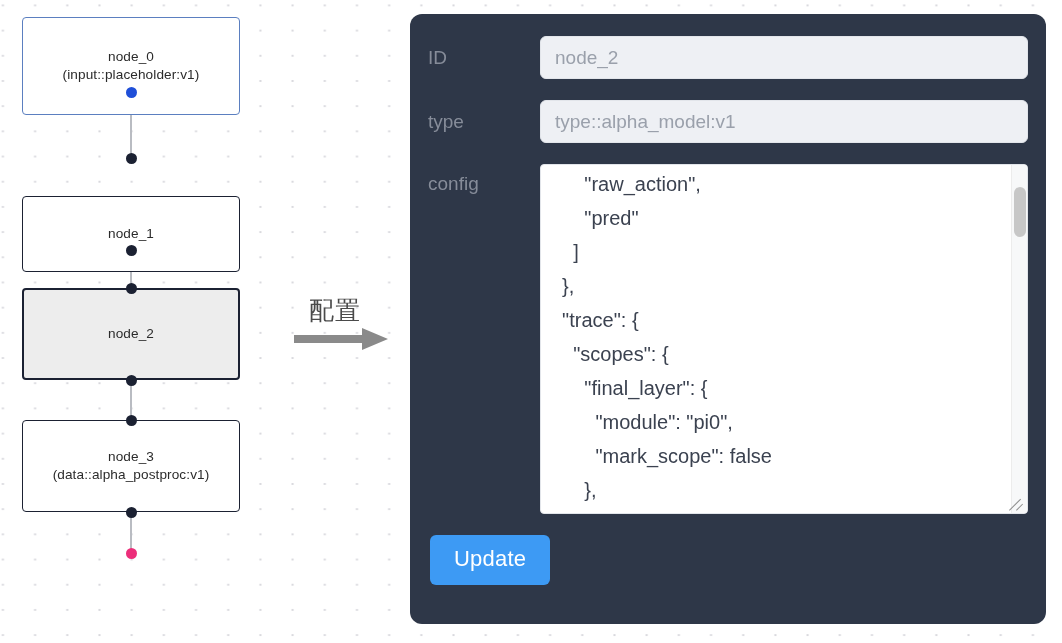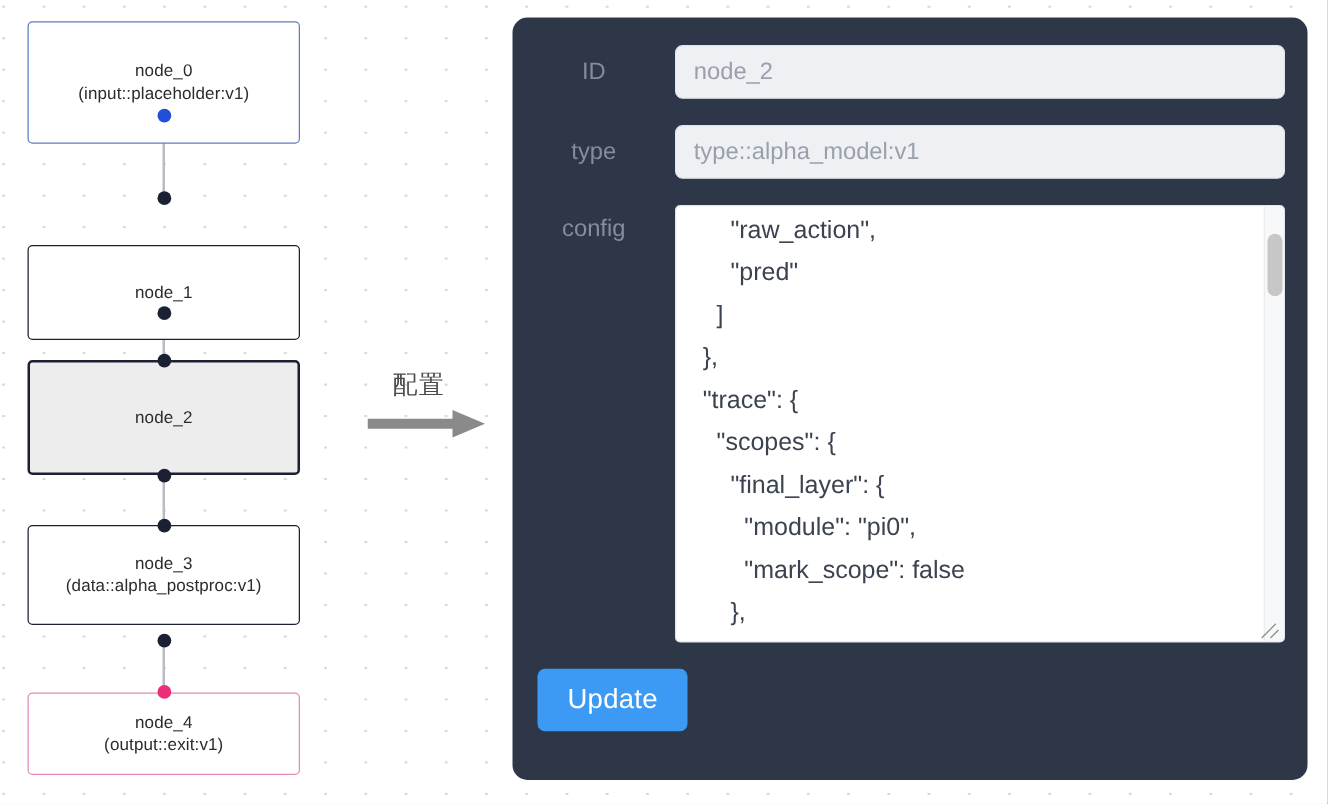--- a/index.html
+++ b/index.html
@@ -49,21 +49,21 @@
   .node .nid { display: block; }
   .node .ntype { display: block; }
 
   .node.is-input  { border-color: #5b7fc0; }
   .node.is-output { border-color: #e48ab5; }
   .node.is-selected { background: #ededed; border-color: #1b2132; border-width: 2px; }
 
   #node0 { top: 17px;  height: 98px; }
   #node1 { top: 158px; height: 76px; margin-top: 38px; }
   #node2 { top: 288px; height: 92px; }
-  #node3 { top: 420px; height: 80px; }
+  #node3 { top: 420px; height: 92px; }
   #node4 { top: 554px; height: 66px; }
 
   .edge {
     position: absolute;
     left: 130px;
     width: 2px;
     background: #b9bcc2;
   }
   #edge01 { top: 92px;  height: 68px; }
   #edge12 { top: 249px; height: 42px; }
@@ -89,21 +89,21 @@
   #p3b { top: 507px; }
   #p4t { top: 548px; }
 
   
   #arrow-group {
     position: absolute;
     left: 294px; top: 294px;
     width: 100px; height: 70px;
   }
   #arrow-label {
-    font-size: 20px;
+    font-size: 25px;
     color: #4a4a4a;
     letter-spacing: 1px;
     text-align: center;
     width: 82px;
     font-family: Liberation Sans, sans-serif;
   }
   #arrow-shape {
     position: absolute;
     left: 0; top: 32px;
     width: 95px; height: 26px;
@@ -120,21 +120,21 @@
   }
 
   .field-row {
     display: flex;
     align-items: flex-start;
     margin-bottom: 21px;
   }
   .field-label {
     width: 112px;
     flex: 0 0 112px;
-    text-align: center;
+    text-align: left;
     padding-right: 18px;
     color: #868c99;
     font-size: 19px;
     line-height: 43px;
   }
   .field-label.tall { line-height: 40px; }
 
   .text-input {
     flex: 1 1 auto;
     height: 43px;
@@ -240,24 +240,20 @@
 
     <div class="node is-selected" id="node2">
       <span class="nid">node_2</span>
     </div>
 
     <div class="node" id="node3">
       <span class="nid">node_3</span>
       <span class="ntype">(data::alpha_postproc:v1)</span>
     </div>
 
-    <div class="node is-output" id="node4">
-      <span class="nid">node_4</span>
-      <span class="ntype">(output::exit:v1)</span>
-    </div>
 
     <div class="port src-blue" id="p0b"></div>
     <div class="port" id="p1t"></div>
     <div class="port" id="p1b"></div>
     <div class="port" id="p2t"></div>
     <div class="port" id="p2b"></div>
     <div class="port" id="p3t"></div>
     <div class="port" id="p3b"></div>
     <div class="port tgt-pink" id="p4t"></div>
   </div>

